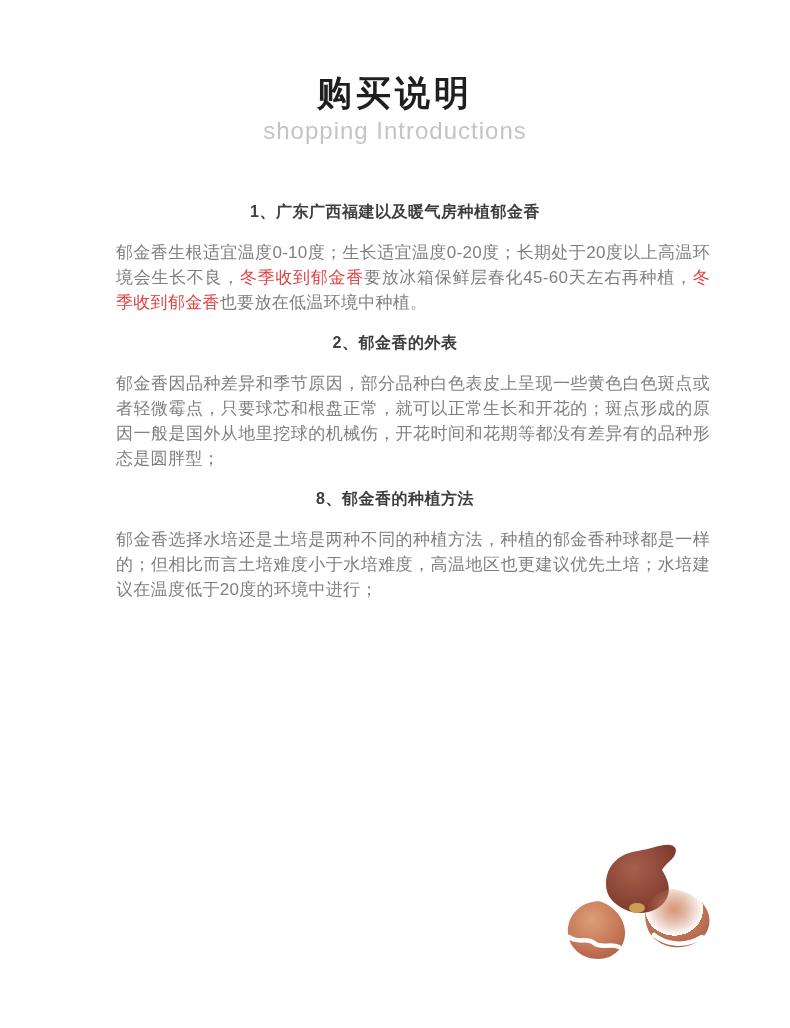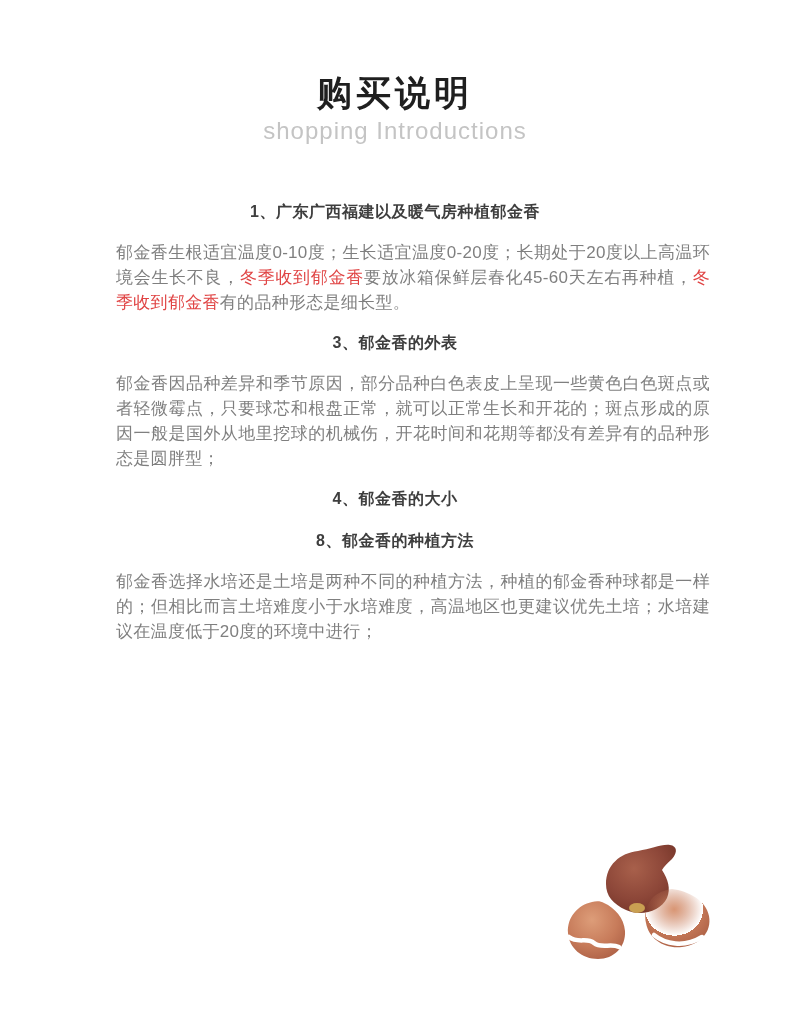--- a/index.html
+++ b/index.html
@@ -47,31 +47,30 @@
 <body>
 
 <div class="header">
   <div class="page-title">购买说明</div>
   <div class="page-subtitle">shopping Introductions</div>
 </div>
 
 <div class="content" id="sections">
   <div class="section">
     <div class="section-heading">1、广东广西福建以及暖气房种植郁金香</div>
-    <p class="section-body"><span>郁金香生根适宜温度0-10度；生长适宜温度0-20度；长期处于20度以上高温环境会生长不良，</span><span class="red">冬季收到郁金香</span><span>要放冰箱保鲜层春化45-60天左右再种植，</span><span class="red">冬季收到郁金香</span><span>有的品种形态是细长型。</span></p>
+    <p class="section-body"><span>郁金香生根适宜温度0-10度；生长适宜温度0-20度；长期处于20度以上高温环境会生长不良，</span><span class="red">冬季收到郁金香</span><span>要放冰箱保鲜层春化45-60天左右再种植，</span><span class="red">冬季收到郁金香</span><span>也要放在低温环境中种植。</span></p>
   </div>
 
 
   <div class="section">
-    <div class="section-heading">3、郁金香的外表</div>
+    <div class="section-heading">2、郁金香的外表</div>
     <p class="section-body"><span>郁金香因品种差异和季节原因，部分品种白色表皮上呈现一些黄色白色斑点或者轻微霉点，只要球芯和根盘正常，就可以正常生长和开花的；斑点形成的原因一般是国外从地里挖球的机械伤，开花时间和花期等都没有差异有的品种形态是圆胖型；</span></p>
   </div>
 
   <div class="section">
-    <div class="section-heading">4、郁金香的大小</div>
   </div>
 
   <div class="section">
     <div class="section-heading">8、郁金香的种植方法</div>
     <p class="section-body"><span>郁金香选择水培还是土培是两种不同的种植方法，种植的郁金香种球都是一样的；但相比而言土培难度小于水培难度，高温地区也更建议优先土培；水培建议在温度低于20度的环境中进行；</span></p>
   </div>
 </div>
 
 <svg class="bulbs" viewBox="0 0 176 140" aria-hidden="true">
   <defs>

